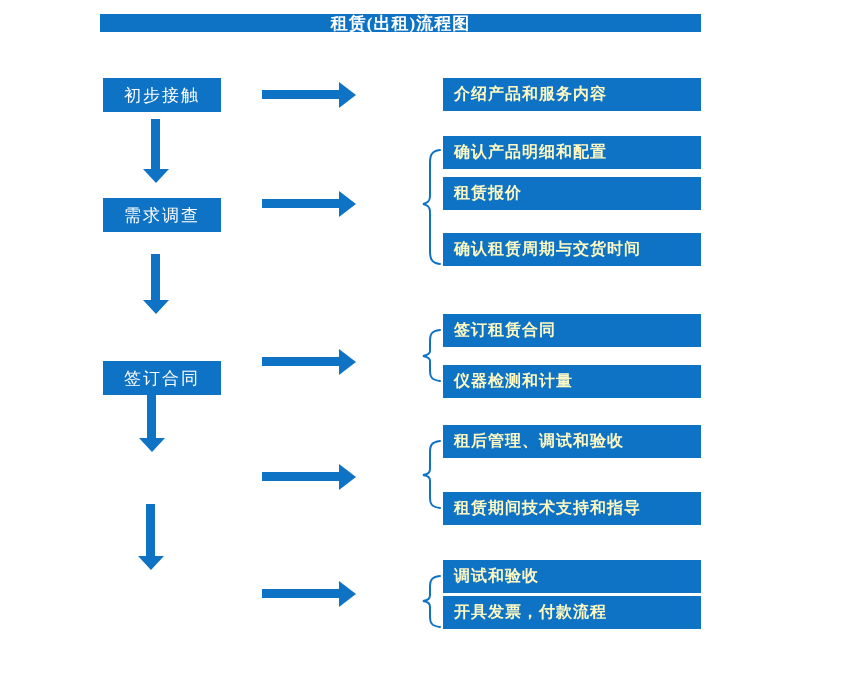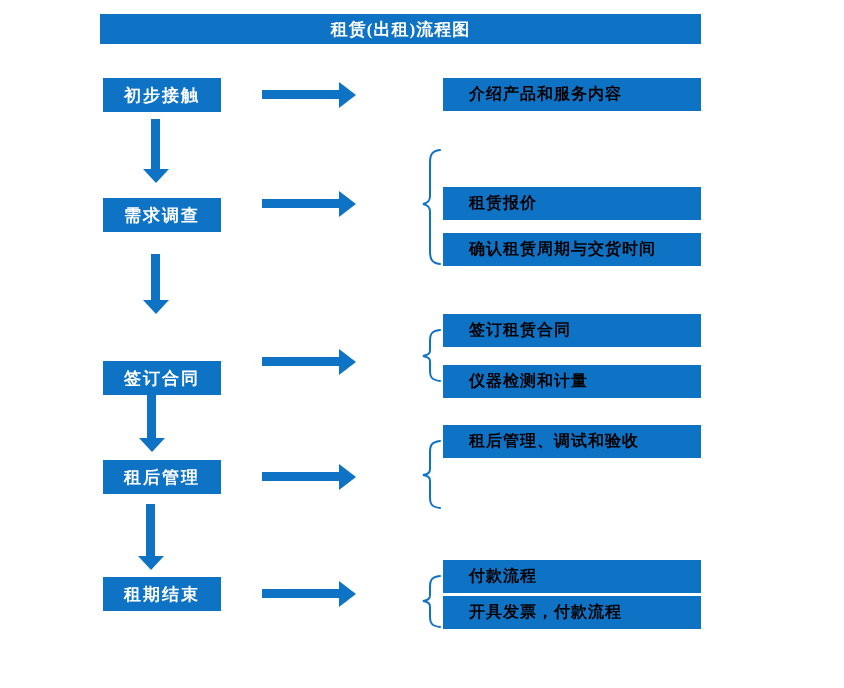--- a/index.html
+++ b/index.html
@@ -11,49 +11,49 @@
   .canvas {
     position: relative;
     width: 844px;
     height: 688px;
     background: #ffffff;
     overflow: hidden;
   }
   .title-bar {
     position: absolute;
     left: 100px; top: 14px;
-    width: 601px; height: 30px;
+    width: 601px; height: 18px;
     background: var(--blue);
     color: #ffffff;
     font-weight: bold;
     font-size: 17px;
     display: flex; align-items: center; justify-content: center;
     letter-spacing: 1px;
   }
   .step-box {
     position: absolute;
     left: 103px;
     width: 118px; height: 34px;
     background: var(--blue);
     color: #ffffff;
-    font-weight: bold;
+    font-weight: normal;
     font-size: 17px;
     display: flex; align-items: center; justify-content: center;
     letter-spacing: 2px;
   }
   .detail-box {
     position: absolute;
     left: 443px;
     width: 258px; height: 33px;
     background: var(--blue);
-    color: #000000;
+    color: #fef9c3;
     font-weight: bold;
     font-size: 16px;
     display: flex; align-items: center;
-    padding-left: 26px;
+    padding-left: 11px;
     letter-spacing: 1px;
     white-space: nowrap;
   }
   
   .h-arrow { position: absolute; left: 262px; width: 94px; height: 26px; }
   .h-arrow .shaft {
     position: absolute; left: 0; top: 8px;
     width: 77px; height: 9px;
     background: var(--blue);
   }
@@ -93,22 +93,20 @@
 </head>
 <body>
 
 <div class="canvas">
 
   <div class="title-bar">租赁(出租)流程图</div>
 
   <div class="step-box" style="top:78px">初步接触</div>
   <div class="step-box" style="top:198px">需求调查</div>
   <div class="step-box" style="top:361px">签订合同</div>
-  <div class="step-box" style="top:460px">租后管理</div>
-  <div class="step-box" style="top:577px">租期结束</div>
 
   <div class="v-arrow" style="left:143px; top:119px; height:64px">
     <div class="shaft"></div>
     <div class="head"></div>
   </div>
   <div class="v-arrow" style="left:143px; top:254px; height:60px">
     <div class="shaft"></div>
     <div class="head"></div>
   </div>
   <div class="v-arrow" style="left:139px; top:388px; height:64px">
@@ -143,24 +141,26 @@
 
   <svg class="bracket-layer" viewBox="0 0 844 688">
     <path d="M 440 150 C 431 151, 430 156, 430 163 L 430 196 C 430 201, 428 203, 423 204 C 428 205, 430 207, 430 212 L 430 251 C 430 258, 431 263, 440 264"></path>
     <path d="M 440 330 C 431 331, 430 335, 430 340 L 430 351 C 430 354, 428 355, 423 356 C 428 357, 430 358, 430 361 L 430 371 C 430 376, 431 380, 440 381"></path>
     <path d="M 440 441 C 431 442, 430 446, 430 452 L 430 469 C 430 473, 428 474, 423 475 C 428 476, 430 477, 430 481 L 430 498 C 430 503, 431 507, 440 508"></path>
     <path d="M 440 576 C 431 577, 430 581, 430 586 L 430 595 C 430 599, 428 600, 423 601 C 428 602, 430 603, 430 607 L 430 617 C 430 622, 431 626, 440 627"></path>
   </svg>
 
   <div class="detail-box" style="top:78px">介绍产品和服务内容</div>
 
-  <div class="detail-box" style="top:187px">租赁报价</div>
+  <div class="detail-box" style="top:136px">确认产品明细和配置</div>
+  <div class="detail-box" style="top:177px">租赁报价</div>
   <div class="detail-box" style="top:233px">确认租赁周期与交货时间</div>
 
   <div class="detail-box" style="top:314px">签订租赁合同</div>
   <div class="detail-box" style="top:365px">仪器检测和计量</div>
 
   <div class="detail-box" style="top:425px">租后管理、调试和验收</div>
+  <div class="detail-box" style="top:492px">租赁期间技术支持和指导</div>
 
-  <div class="detail-box" style="top:560px">付款流程</div>
+  <div class="detail-box" style="top:560px">调试和验收</div>
   <div class="detail-box" style="top:596px">开具发票，付款流程</div>
 
 </div>
 
 </body></html>

